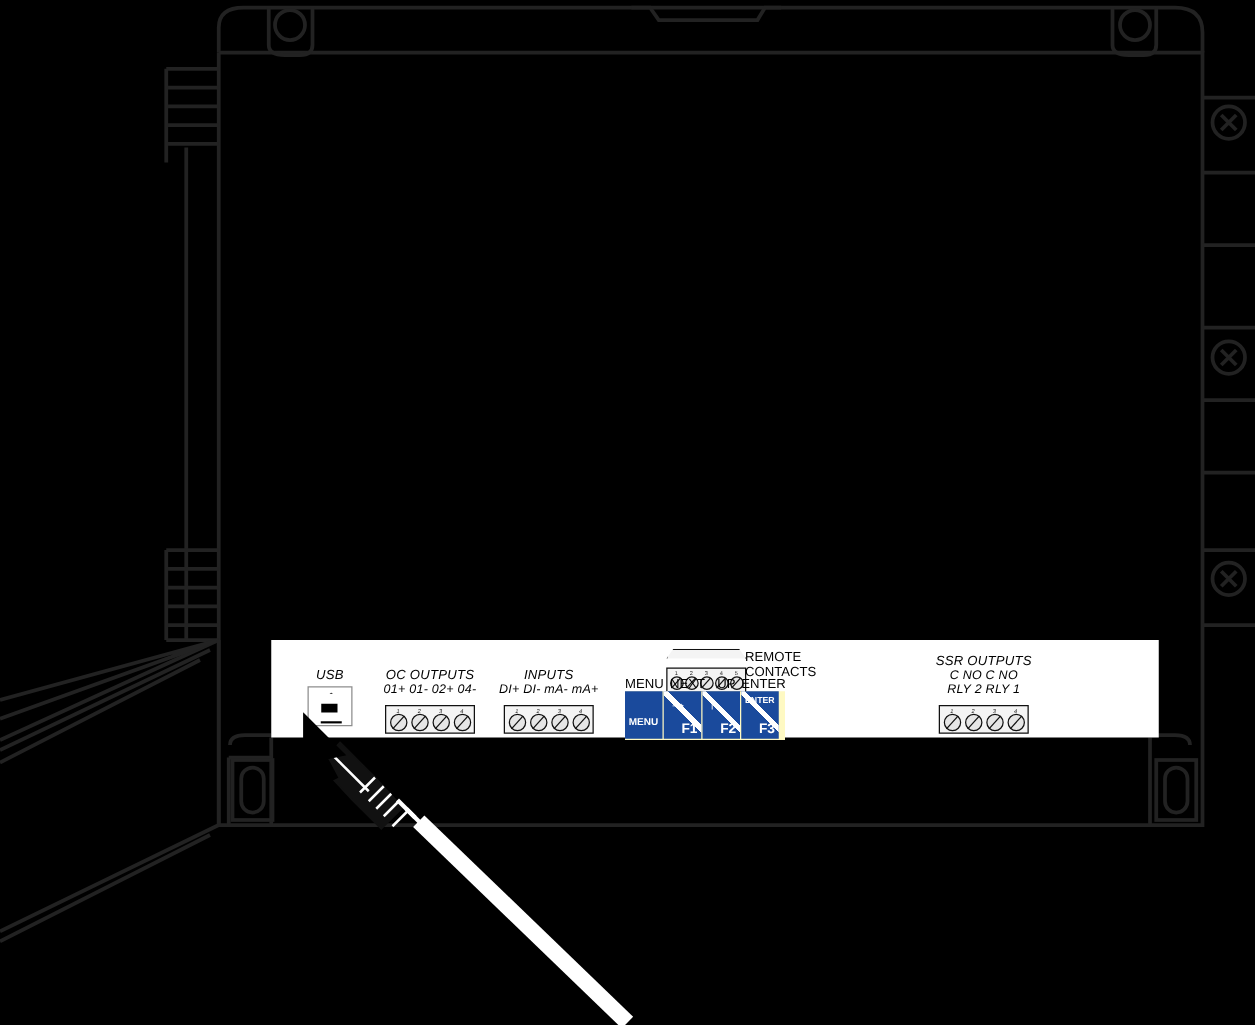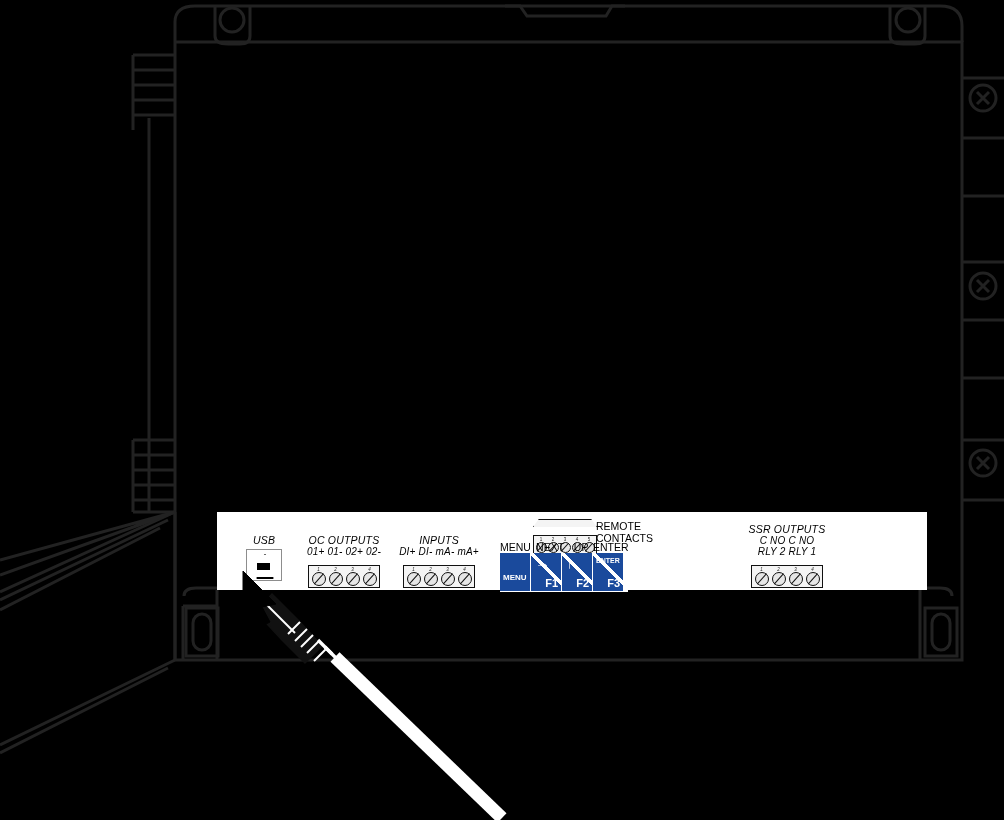--- a/index.html
+++ b/index.html
@@ -29,21 +29,21 @@
   
   #remote{position:absolute;left:533px;top:519px;}
   #remote .hood{width:62px;height:7px;margin:0 auto;
       background:#f4f4f4;border:1px solid #111;border-bottom:none;
       clip-path:polygon(9% 0,91% 0,100% 100%,0 100%);}
   .rc-lbl{position:absolute;left:596px;top:521px;font-size:10.5px;
       line-height:11.5px;color:#000;text-align:left;}
 
   
   #keypad{position:absolute;left:500px;top:553px;width:128px;height:39px;
-          background:#ffffff;}
+          background:#fef9c3;}
   #keypad .labels{position:absolute;top:-12px;left:0;width:128px;
       display:flex;font-size:10.5px;color:#000;}
   #keypad .labels span{text-align:center;}
   .keys{display:flex;gap:1px;position:absolute;top:0;left:0;}
   .key{width:30px;height:38px;background:#1a4a9c;position:relative;overflow:hidden;}
   .key .slash{position:absolute;left:-6px;top:-6px;width:52px;height:52px;}
   .key .slash:before{content:"";position:absolute;left:0;top:0;width:100%;height:100%;
       background:linear-gradient(to top right,transparent 47.2%,#fff 47.2%,#fff 52.8%,transparent 52.8%);}
   .key .ul{position:absolute;left:3px;top:4px;font-size:7px;color:#fff;font-weight:bold;}
   .key .lr{position:absolute;right:3px;bottom:2px;font-size:11px;color:#fff;font-weight:bold;margin-top:10px;}
@@ -126,21 +126,21 @@
         <div class="pin"></div>
       </div>
     </div>
 
     <div class="grp" style="left:67px;top:23px;width:120px;">
       <div class="ttl">OC OUTPUTS</div>
       <div class="sub">
         <span>01+</span>
         <span>01-</span>
         <span>02+</span>
-        <span>02-</span>
+        <span>04-</span>
       </div>
       <div class="tb">
         <div class="row">
           <div class="cell">
             <div class="num">1</div>
             <div class="screw"></div>
             </div>
           <div class="cell">
             <div class="num">2</div>
             <div class="screw"></div>

